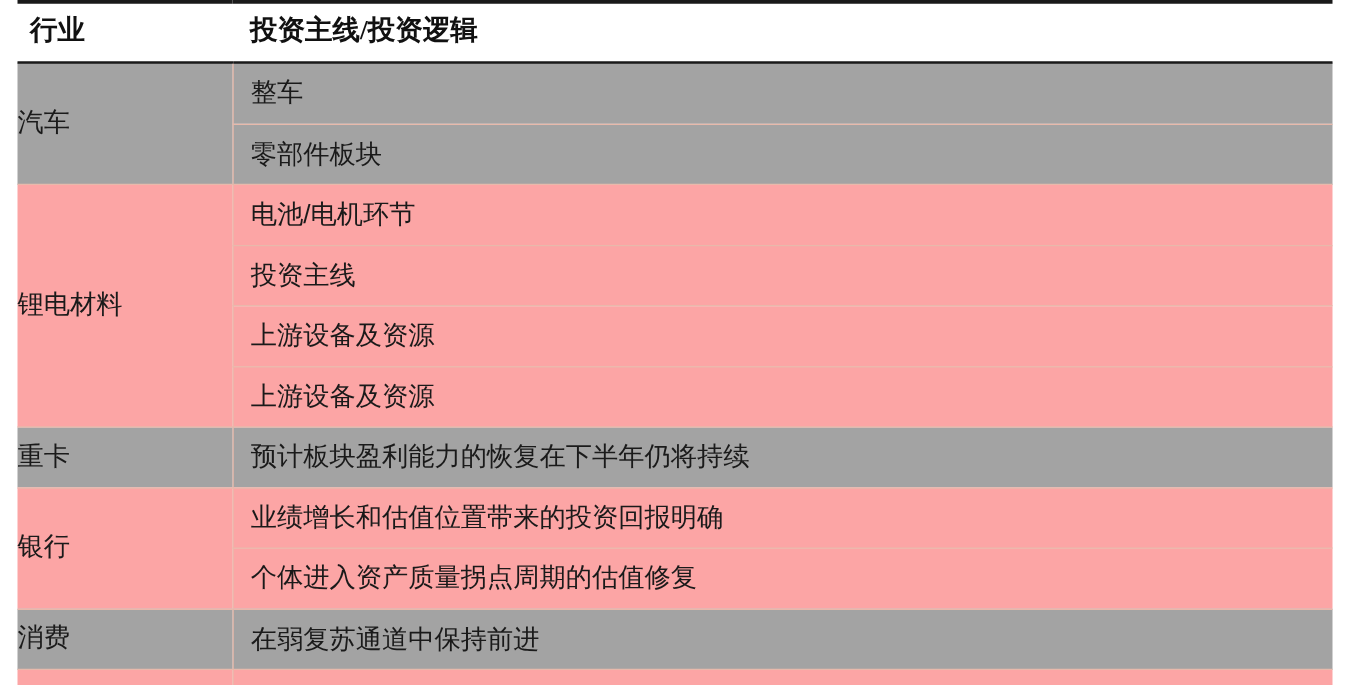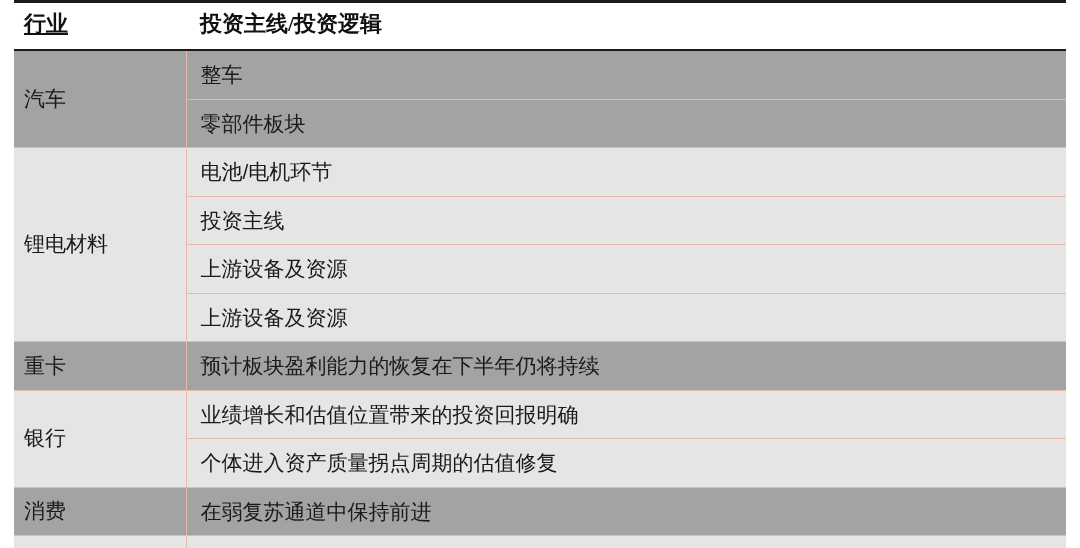--- a/index.html
+++ b/index.html
@@ -34,39 +34,39 @@
     text-align: left;
     font-weight: bold;
     font-size: 22px;
     padding: 6px 4px 10px 4px;
     border-top: 3px solid #1a1a1a;
     border-bottom: 2px solid #1a1a1a;
     color: #111111;
     background: #ffffff;
     vertical-align: middle;
   }
-  .head-row th.h-industry { padding-left: 10px; text-decoration: underline; }
+  .head-row th.h-industry { padding-left: 10px; }
   .head-row th.h-logic { padding-left: 14px; font-family: Liberation Serif, serif; }
 
   td.industry {
-    padding: 8px 4px 8px 10px;
+    padding: 8px 4px 8px 0;
     vertical-align: middle;
     border-bottom: 1px solid #e8b9ab;
     border-right: 1px solid #e8b9ab;
     white-space: normal;
     line-height: 1.45;
   }
   td.logic {
     padding: 8px 8px 8px 14px;
     vertical-align: middle;
     border-bottom: 1px solid #e8b9ab;
     line-height: 1.5;
   }
   tr.tint td { background: #a3a3a3; }
-  tr.plain td { background: #e5e5e5; }
+  tr.plain td { background: #fca5a5; }
   tr.last td { border-bottom: 3px solid #1a1a1a; }
   .wrap2 { line-height: 1.62; }
 </style>
 </head>
 <body>
 
 <div class="sheet">
   <table class="matrix">
     <colgroup>
       <col class="c-industry">

